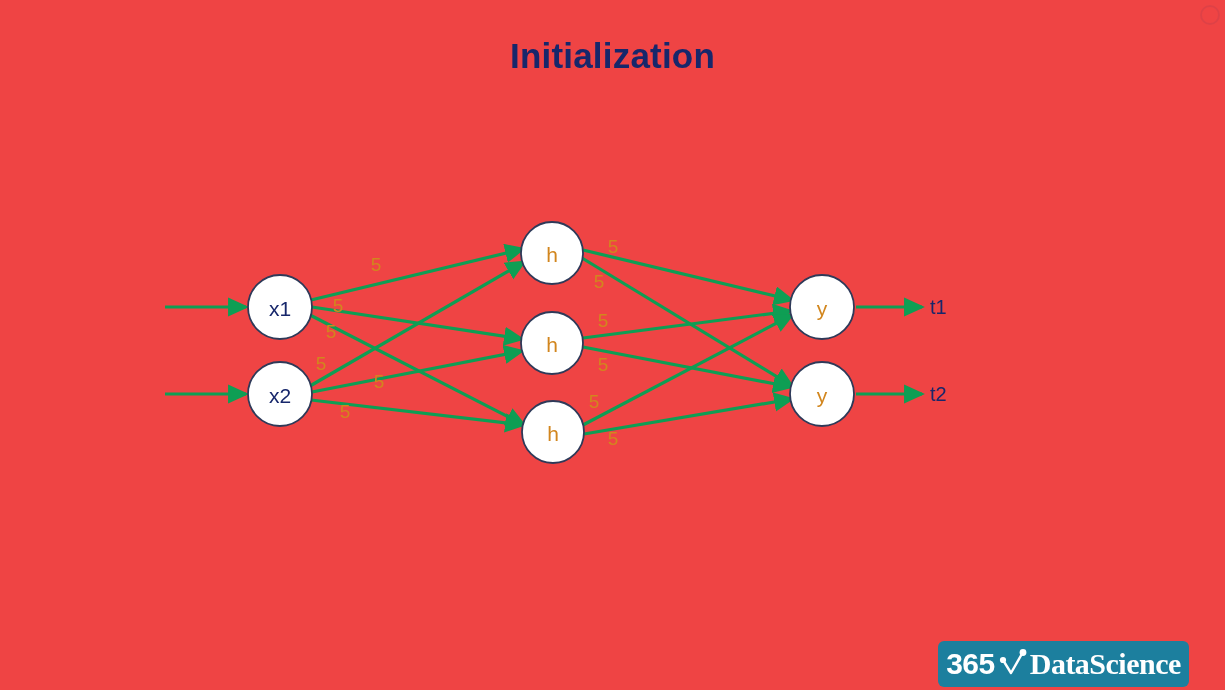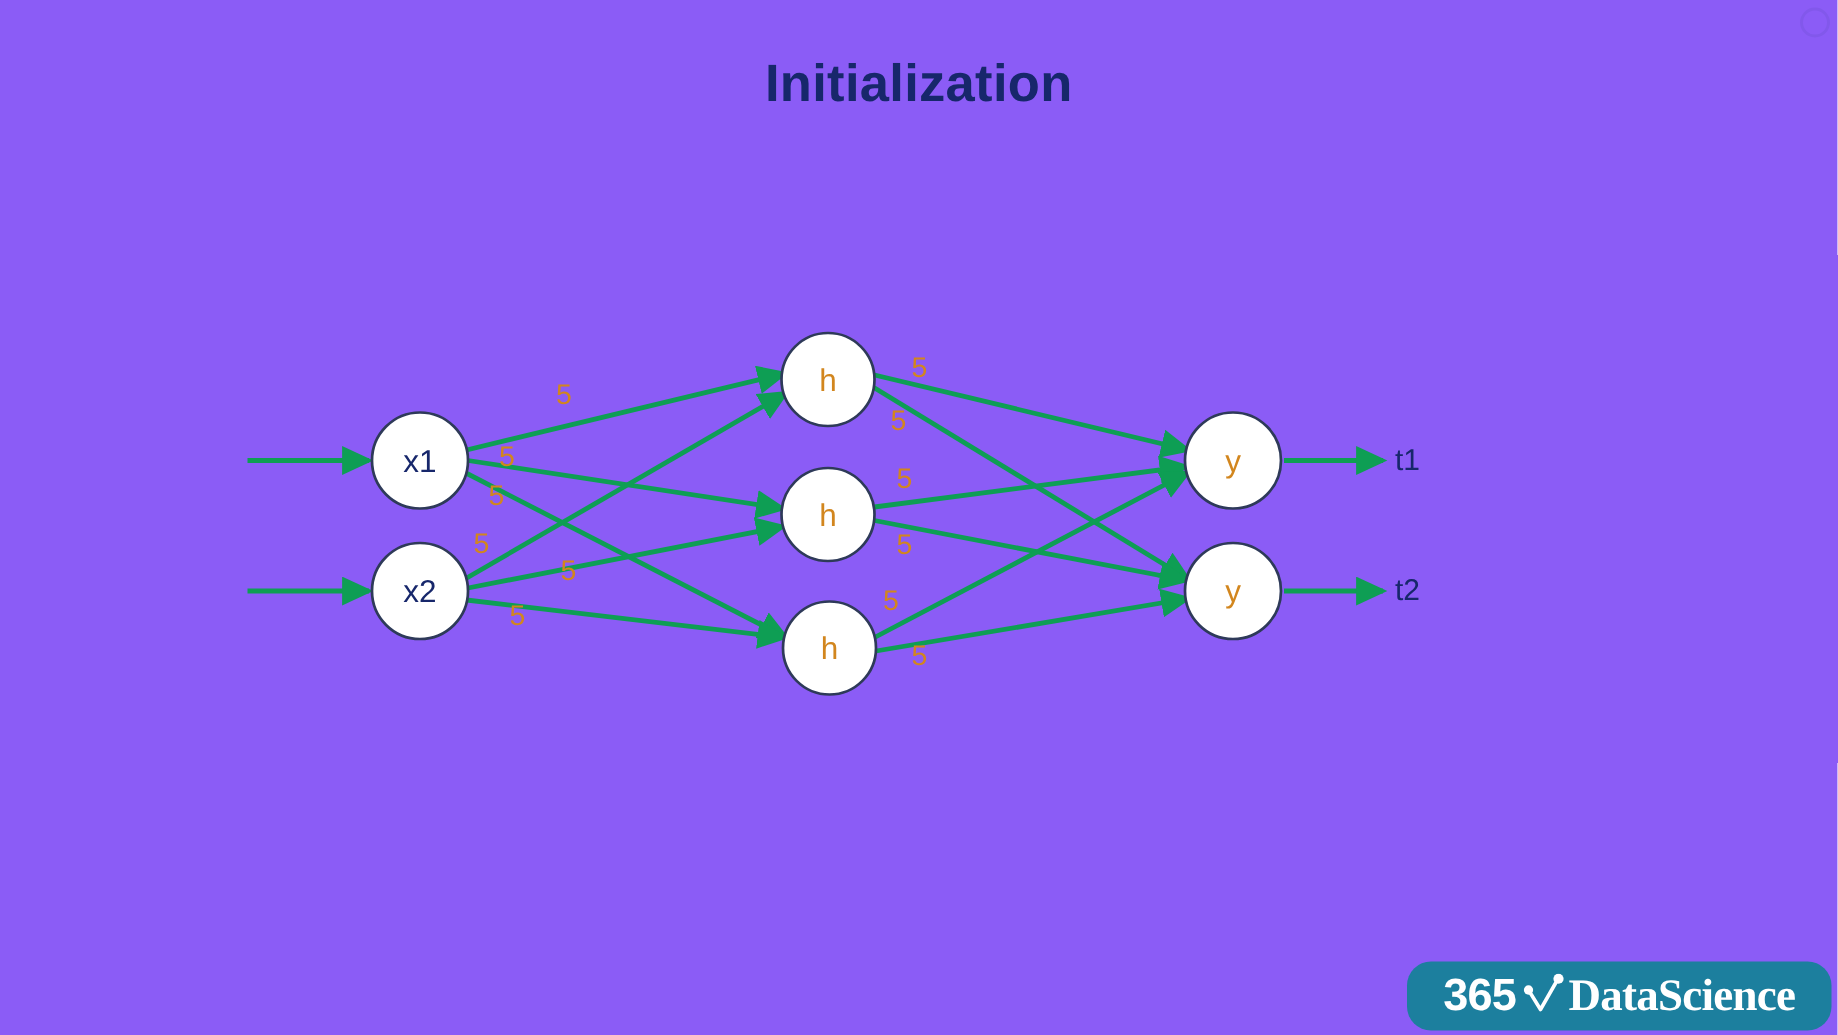--- a/index.html
+++ b/index.html
@@ -7,21 +7,21 @@
     padding: 0;
     background: #ffffff;
   }
   body {
     font-family: "Liberation Sans", sans-serif;
   }
   #slide {
     position: relative;
     width: 1225px;
     height: 690px;
-    background: #8b5cf6;
+    background: #ef4444;
     overflow: hidden;
   }
   #title {
     position: absolute;
     top: 36px;
     left: 0;
     width: 1225px;
     text-align: center;
     font-size: 35px;
     font-weight: bold;
@@ -75,24 +75,24 @@
     font-family: "Liberation Sans", sans-serif;
     font-size: 20px;
     fill: #17276b;
     text-anchor: start;
     dominant-baseline: central;
   }
   #logo {
     position: absolute;
     left: 938px;
     top: 641px;
-    width: 283px;
+    width: 251px;
     height: 46px;
     background: #1c7f9e;
-    border-radius: 16px;
+    border-radius: 6px;
     display: flex;
     align-items: center;
     justify-content: center;
     gap: 2px;
   }
   #logo-text-365 {
     font-size: 30px;
     font-weight: bold;
     color: #ffffff;
     letter-spacing: -0.5px;

